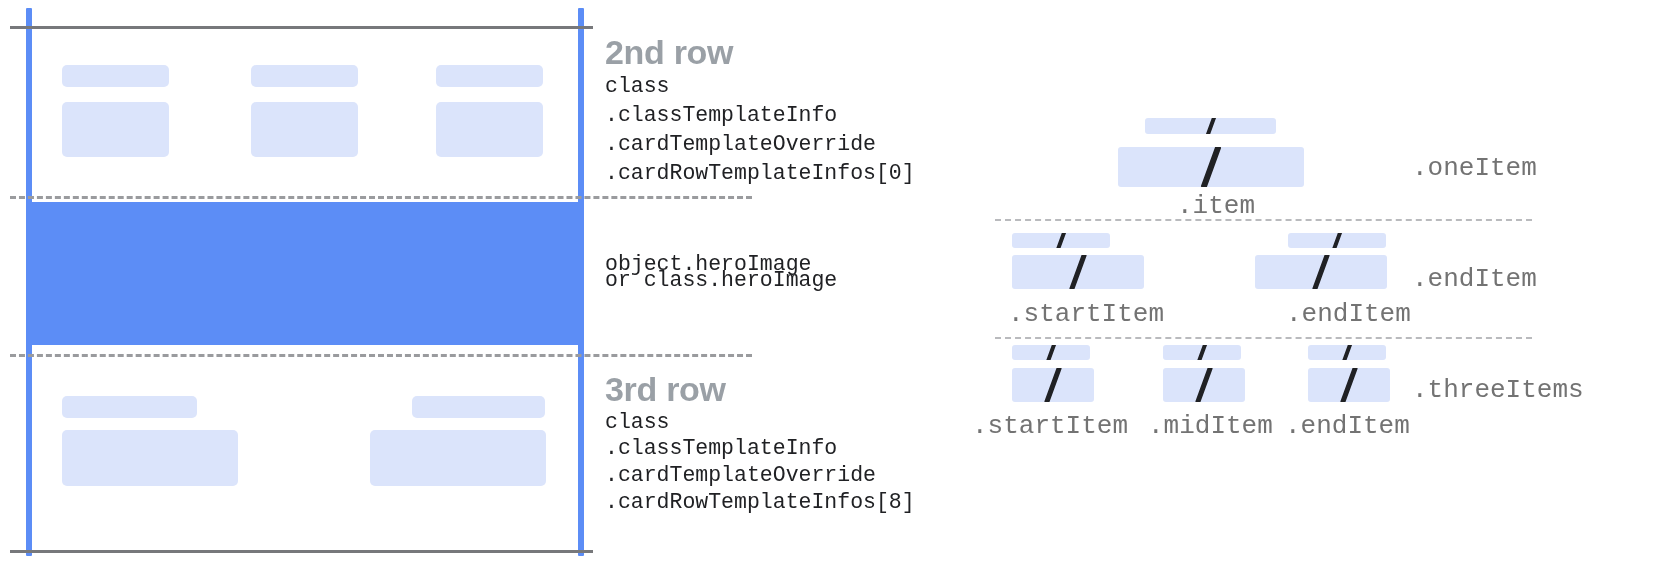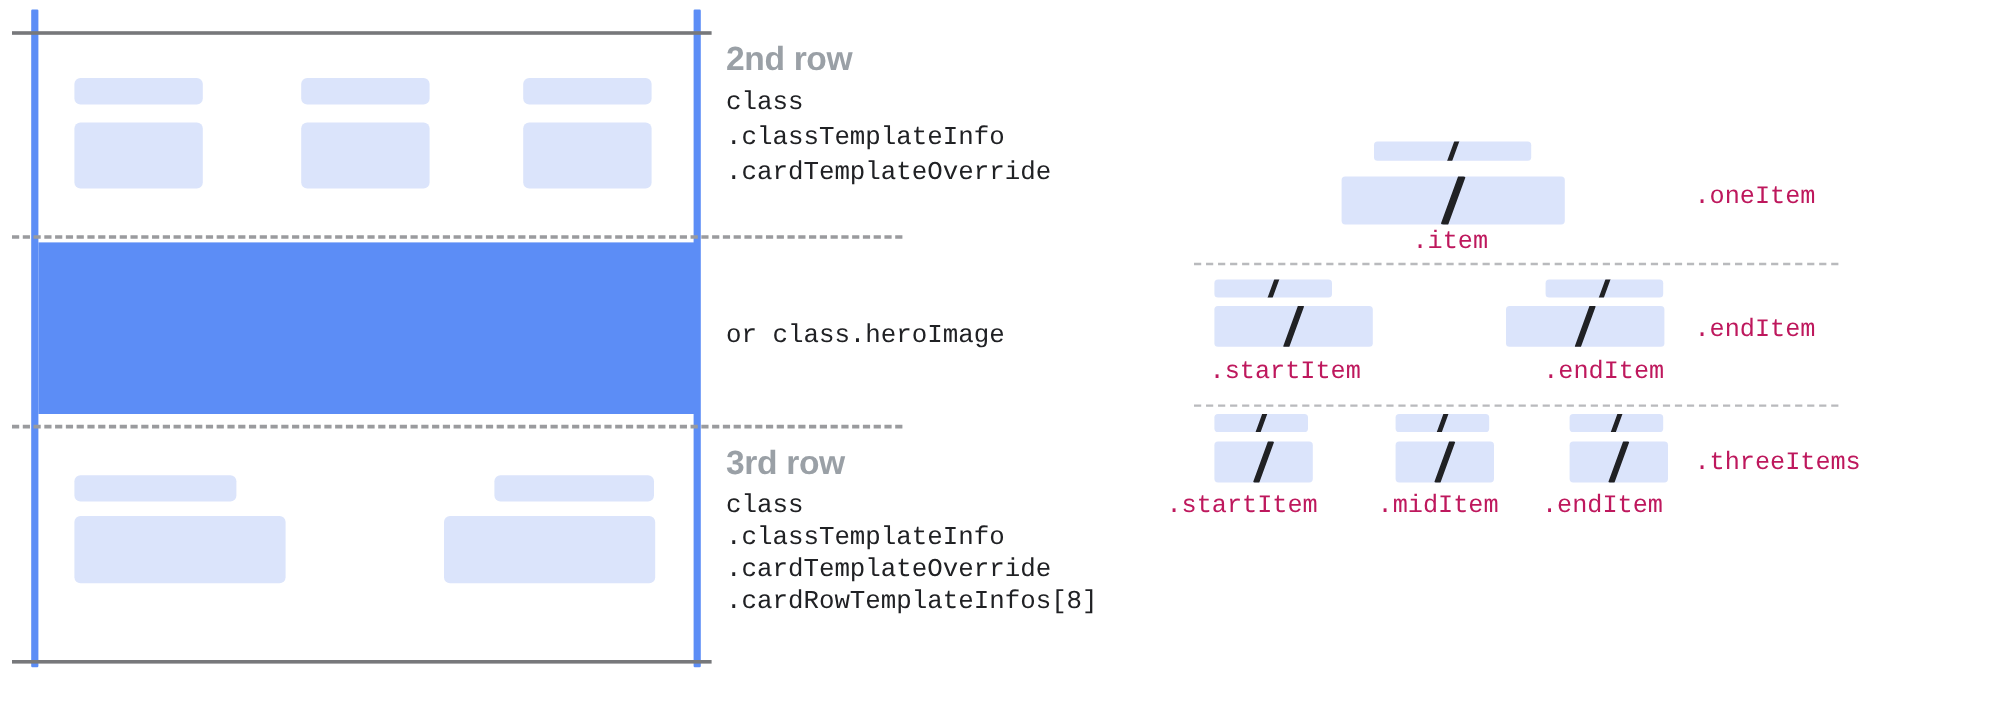--- a/index.html
+++ b/index.html
@@ -48,38 +48,38 @@
   .heroband {
     position: absolute;
     background: #5c8df6;
   }
 
   
   .rowtitle {
     position: absolute;
     font-family: "Liberation Sans", sans-serif;
     font-weight: bold;
-    font-size: 28px;
+    font-size: 34px;
     color: #9aa0a6;
     letter-spacing: -0.3px;
     white-space: pre;
   }
   .mono {
     position: absolute;
     font-family: "Liberation Mono", "DejaVu Sans Mono", monospace;
     font-size: 21.5px;
     line-height: 29px;
     color: #202124;
     white-space: pre;
   }
   .mono-label {
     position: absolute;
     font-family: "Liberation Mono", "DejaVu Sans Mono", monospace;
-    font-size: 21px;
-    color: #be185d;
+    font-size: 26px;
+    color: #737373;
     white-space: pre;
   }
 
   
   .slashbox {
     position: absolute;
     background: #dbe4fb;
     border-radius: 3px;
     overflow: hidden;
   }
@@ -127,21 +127,23 @@
     <div class="placeholder" style="left:62px; top:430px; width:176px; height:56px;"></div>
 
     <div class="placeholder" style="left:412px; top:396px; width:133px; height:22px;"></div>
     <div class="placeholder" style="left:370px; top:430px; width:176px; height:56px;"></div>
   </div>
 
   <div class="rowtitle" style="left:605px; top:33px;">2nd row</div>
   <div class="mono" style="left:605px; top:72px;">class</div>
   <div class="mono" style="left:605px; top:101px;">.classTemplateInfo</div>
   <div class="mono" style="left:605px; top:130px;">.cardTemplateOverride</div>
-
+  <div class="mono" style="left:605px; top:159px;">.cardRowTemplateInfos[0]</div>
+
+  <div class="mono" style="left:605px; top:250px;">object.heroImage</div>
   <div class="mono" style="left:605px; top:266px;">or class.heroImage</div>
 
   <div class="rowtitle" style="left:605px; top:370px;">3rd row</div>
   <div class="mono" style="left:605px; top:408px;">class</div>
   <div class="mono" style="left:605px; top:434px;">.classTemplateInfo</div>
   <div class="mono" style="left:605px; top:461px;">.cardTemplateOverride</div>
   <div class="mono" style="left:605px; top:488px;">.cardRowTemplateInfos[8]</div>
 
   <div>
 

